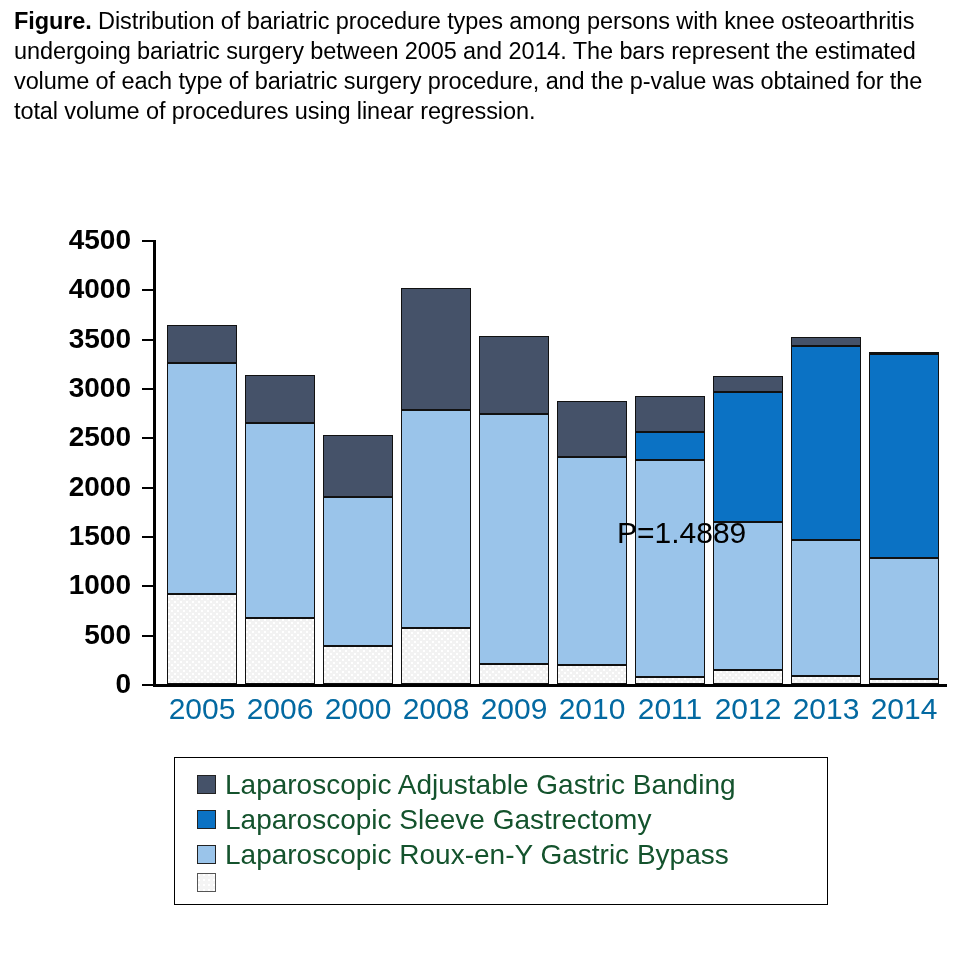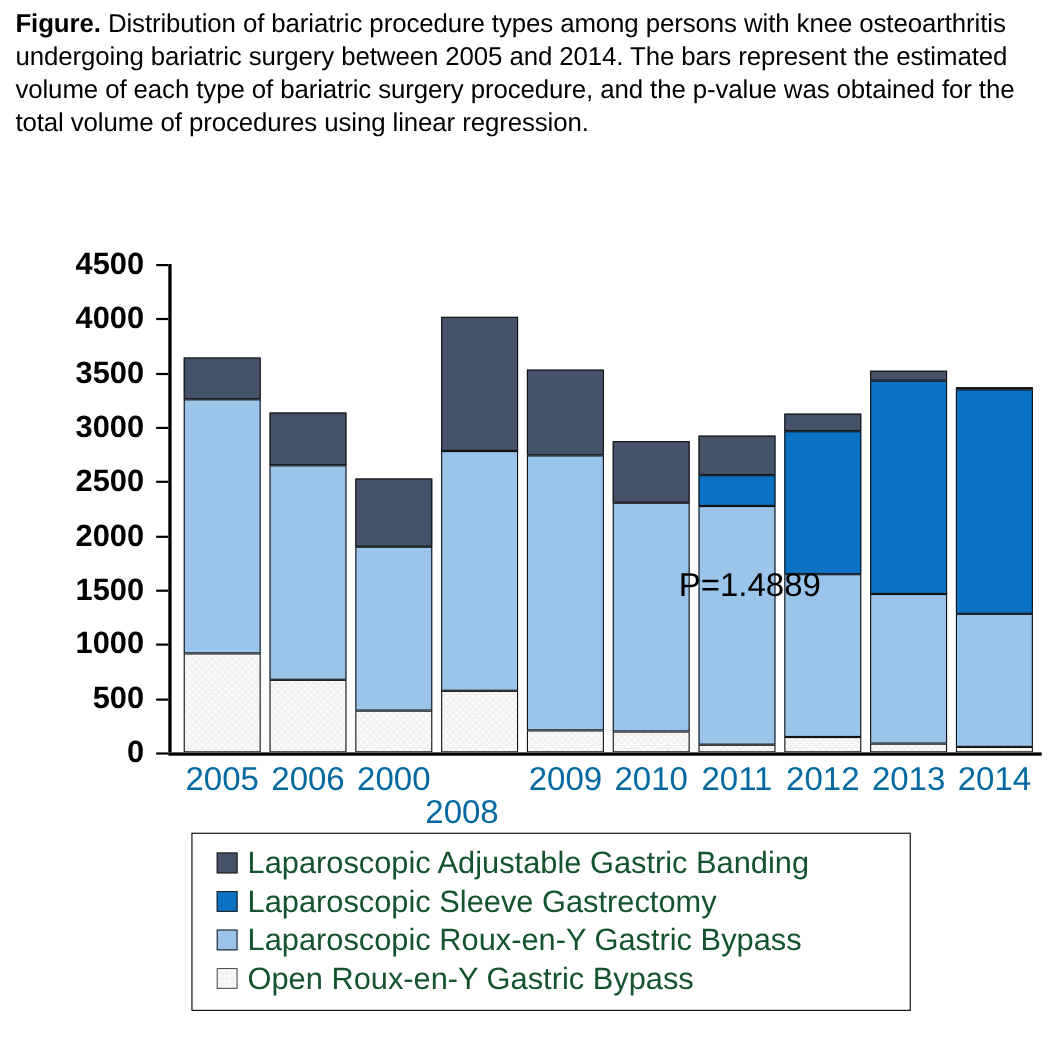--- a/index.html
+++ b/index.html
@@ -235,21 +235,21 @@
           <div class="seg lbypass" style="bottom: 5.42667px; height: 120.867px;"></div>
           <div class="seg sleeve" style="bottom: 126.293px; height: 203.253px;"></div>
           <div class="seg band" style="bottom: 329.547px; height: 1.97333px;"></div>
         </div>
       </div>
 
     <div id="xlabels">
         <div class="xlabel" style="left: 7px;">2005</div>
         <div class="xlabel" style="left: 85px;">2006</div>
         <div class="xlabel" style="left: 163px;">2000</div>
-        <div class="xlabel" style="left: 225px; margin-top: 30px;">2008</div>
+        <div class="xlabel" style="left: 241px;">2008</div>
         <div class="xlabel" style="left: 319px;">2009</div>
         <div class="xlabel" style="left: 397px;">2010</div>
         <div class="xlabel" style="left: 475px;">2011</div>
         <div class="xlabel" style="left: 553px;">2012</div>
         <div class="xlabel" style="left: 631px;">2013</div>
         <div class="xlabel" style="left: 709px;">2014</div>
       </div>
   </div>
 
   <div id="pvalue">P=1.4889</div>
@@ -263,15 +263,14 @@
   <div class="legend-row">
     <span class="swatch sleeve"></span>
     <span class="legend-label">Laparoscopic Sleeve Gastrectomy</span>
   </div>
   <div class="legend-row">
     <span class="swatch lbypass"></span>
     <span class="legend-label">Laparoscopic Roux-en-Y Gastric Bypass</span>
   </div>
   <div class="legend-row">
     <span class="swatch obypass"></span>
-    <span class="legend-label">Open Roux-en-Y Gastric Bypass</span>
   </div>
 </div>
 
 </body></html>

